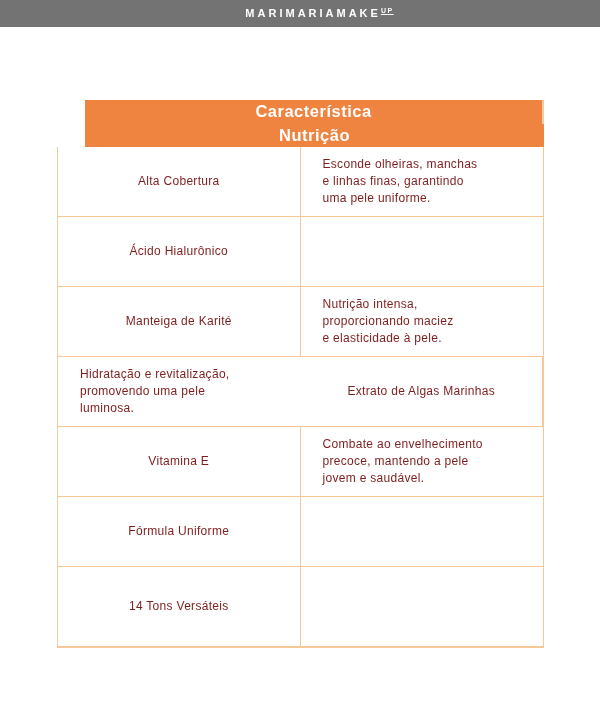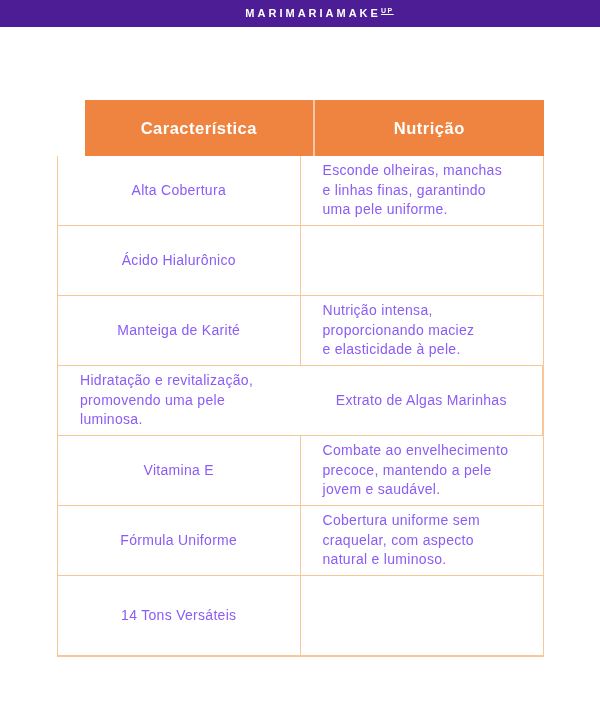--- a/index.html
+++ b/index.html
@@ -7,21 +7,21 @@
     width: 600px; height: 721px;
     background: #ffffff;
     font-family: "Liberation Sans", sans-serif;
     overflow: hidden;
     position: relative;
   }
   .banner {
     position: absolute;
     left: 0; top: 0;
     width: 600px; height: 27px;
-    background: #4c1d95;
+    background: #737373;
     display: flex;
     align-items: center;
     justify-content: center;
     padding-left: 39px;
   }
   .logo {
     color: #ffffff;
     font-size: 11px;
     font-weight: bold;
     letter-spacing: 3px;
@@ -35,22 +35,22 @@
     text-decoration: underline;
     margin-top: -1px;
   }
   .tbl {
     position: absolute;
     left: 57px; top: 100px;
     width: 487px;
   }
   .thead {
     display: grid;
-    grid-template-columns: 1fr 1fr;
-    height: 56px;
+    grid-template-columns: 1fr;
+    height: 47px;
     background: #EE8440;
     margin-left: 28px;
   }
   .th {
     display: flex;
     align-items: center;
     justify-content: center;
     color: #ffffff;
     font-size: 16.5px;
     font-weight: bold;
@@ -65,22 +65,22 @@
   .tr {
     display: grid;
     grid-template-columns: 1fr 1fr;
     height: 70px;
     border-bottom: 1.5px solid #F6C897;
   }
   .tr:last-child { height: 79px; border-bottom: none; }
   .td {
     display: flex;
     align-items: center;
-    color: #8b5cf6;
-    font-size: 14px;
+    color: #7f1d1d;
+    font-size: 12px;
     letter-spacing: 0.3px;
     line-height: 1.42;
   }
   .td-feature {
     justify-content: center;
     text-align: center;
     border-right: 1.5px solid #F6C897;
     padding: 14px 8px;
   }
   .td-benefit {
@@ -129,21 +129,18 @@
       <div class="td td-feature">Extrato de Algas Marinhas</div>
     </div>
     <div class="tr">
       <div class="td td-feature">Vitamina E</div>
       <div class="td td-benefit">Combate ao envelhecimento
 precoce, mantendo a pele
 jovem e saudável.</div>
     </div>
     <div class="tr">
       <div class="td td-feature">Fórmula Uniforme</div>
-      <div class="td td-benefit">Cobertura uniforme sem
-craquelar, com aspecto
-natural e luminoso.</div>
     </div>
     <div class="tr">
       <div class="td td-feature">14 Tons Versáteis</div>
     </div>
   </div>
 </div>
 
 </body></html>

